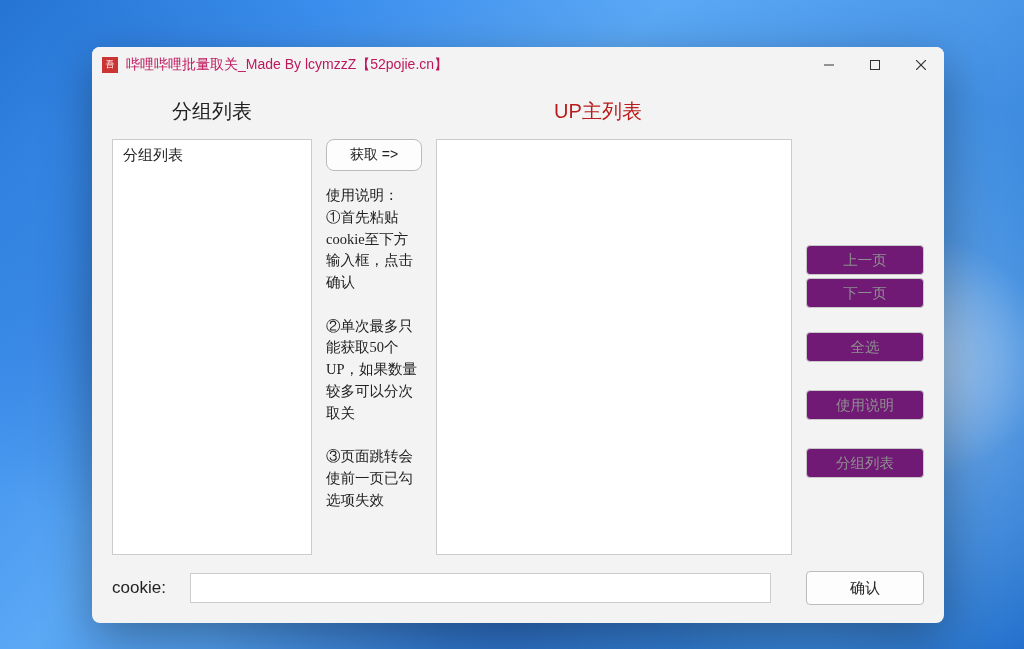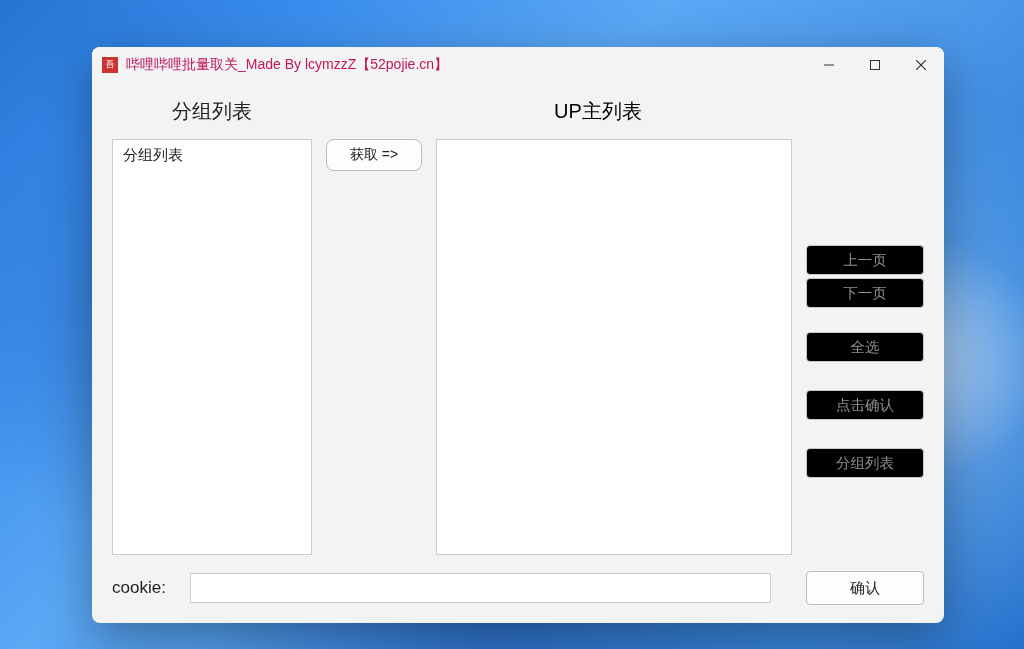--- a/index.html
+++ b/index.html
@@ -94,21 +94,21 @@
     .header-group {
       width: 200px;
       text-align: center;
       font-size: 20px;
       color: #222;
     }
     .header-up {
       flex: 1;
       text-align: center;
       font-size: 20px;
-      color: #000000;
+      color: #b91c1c;
       margin-left: 110px;
       margin-right: 150px;
     }
 
     .main-row {
       display: flex;
       gap: 14px;
       flex: 1;
       min-height: 0;
     }
@@ -150,21 +150,21 @@
     }
     .right-col {
       width: 118px;
       display: flex;
       flex-direction: column;
       padding-top: 106px;
       gap: 3px;
     }
     .side-btn {
       height: 30px;
-      background: #000000;
+      background: #701a75;
       border: 1px solid #c8c8c8;
       border-radius: 4px;
       font-size: 14.5px;
       color: #8f8f8f;
       cursor: pointer;
       font-family: inherit;
     }
     .gap-s { height: 18px; }
     .gap-m { height: 22px; }
 
@@ -236,31 +236,37 @@
       <div class="header-up">UP主列表</div>
     </div>
 
     <div class="main-row">
       <div class="listbox group-list">
         <div>分组列表</div>
       </div>
 
       <div class="mid-col">
         <button class="fetch-btn">获取 =&gt;</button>
+        <div class="instructions">使用说明：
+①首先粘贴cookie至下方输入框，点击确认
+
+②单次最多只能获取50个UP，如果数量较多可以分次取关
+
+③页面跳转会使前一页已勾选项失效</div>
       </div>
 
       <div class="listbox up-list"></div>
 
       <div class="right-col">
         <button class="side-btn">上一页</button>
         <button class="side-btn">下一页</button>
         <div class="gap-s"></div>
         <button class="side-btn">全选</button>
         <div class="gap-m"></div>
-        <button class="side-btn">点击确认</button>
+        <button class="side-btn">使用说明</button>
         <div class="gap-m"></div>
         <button class="side-btn">分组列表</button>
       </div>
     </div>
 
     <div class="bottom-row">
       <span class="cookie-label">cookie:</span>
       <input type="text" class="cookie-input" value="" style="">
       <button class="confirm-btn">确认</button>
     </div>

